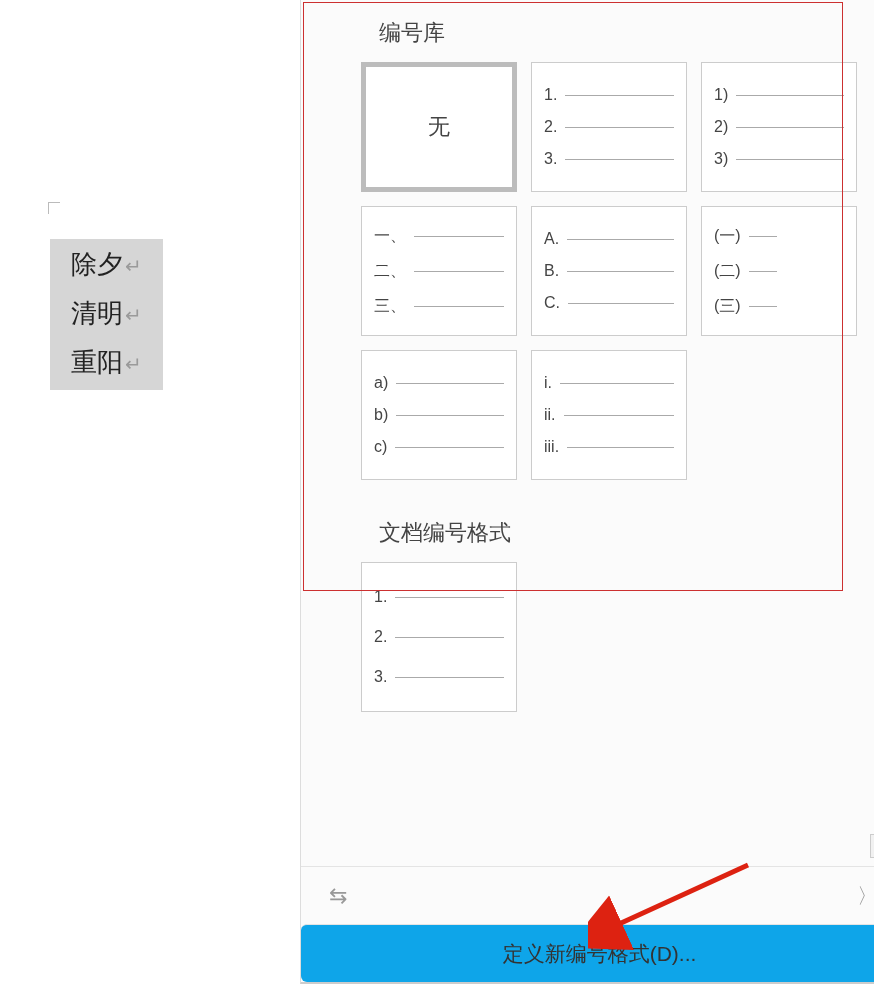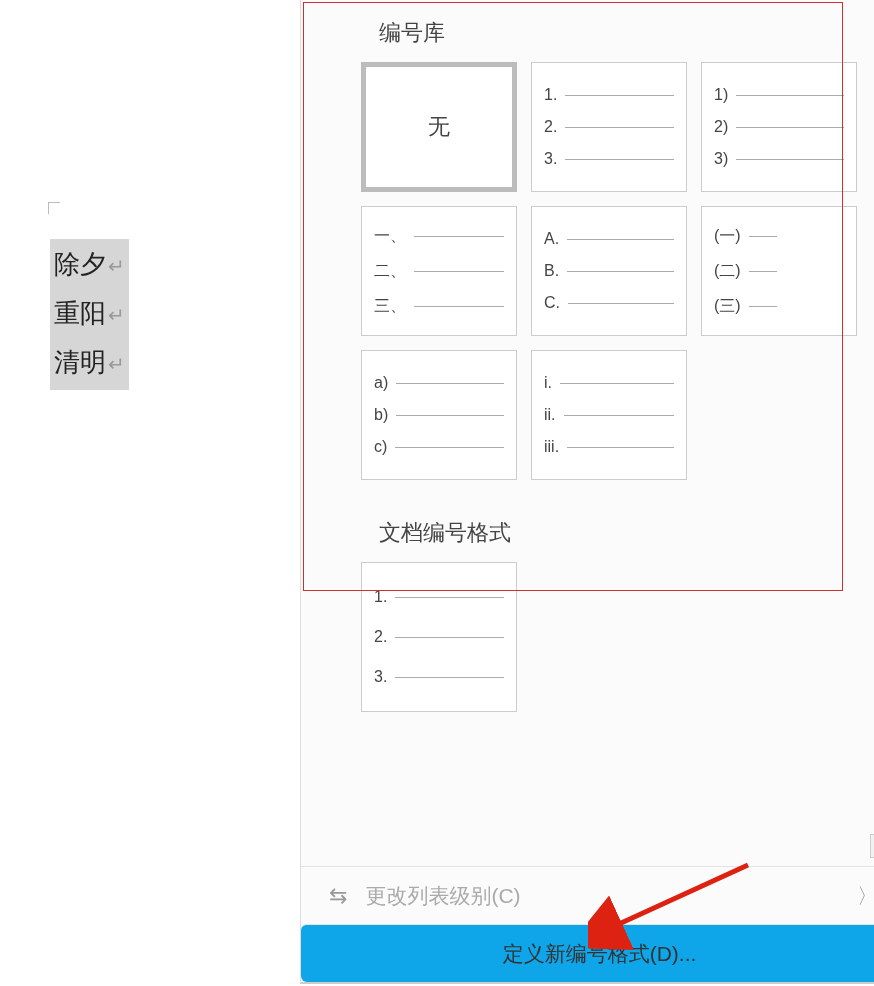--- a/index.html
+++ b/index.html
@@ -27,21 +27,21 @@
     width: 12px;
     height: 12px;
     border-left: 1px solid #bbb;
     border-top: 1px solid #bbb;
   }
   .doc-selection {
     position: absolute;
     left: 50px;
     top: 239px;
     background: #d6d6d6;
-    padding: 2px 4px;
+    padding: 2px 21px;
   }
   .doc-line {
     font-size: 26px;
     line-height: 47px;
     color: #222;
     position: relative;
     white-space: nowrap;
   }
   .enter-mark {
     color: #9a9a9a;
@@ -180,22 +180,22 @@
     pointer-events: none;
   }
 </style>
 </head>
 <body>
 
 <div class="doc-area">
   <div class="margin-mark"></div>
   <div class="doc-selection">
     <div class="doc-line"><span>除夕</span><span class="enter-mark">↵</span></div>
+    <div class="doc-line"><span>清明</span><span class="enter-mark">↵</span></div>
     <div class="doc-line"><span>重阳</span><span class="enter-mark">↵</span></div>
-    <div class="doc-line"><span>清明</span><span class="enter-mark">↵</span></div>
   </div>
 </div>
 
 <div class="dropdown">
   <div class="red-box"></div>
 
   <div class="section-title">编号库</div>
 
   <div class="gallery">
     <div class="tile selected">
@@ -336,21 +336,20 @@
     </div>
   </div>
 
   <div class="scroll-arrow" style="bottom:124px">
     <span>▾</span>
   </div>
 
   <div class="bottom-area">
     <div class="menu-item disabled">
       <span class="icon">⇆</span>
-      <span>更改列表级别(C)</span>
       <span class="chev">〉</span>
     </div>
     <div class="menu-item highlight">
       <span>定义新编号格式(D)...</span>
     </div>
   </div>
 </div>
 
 <svg class="arrow-annot" width="200" height="100">
   <defs>

